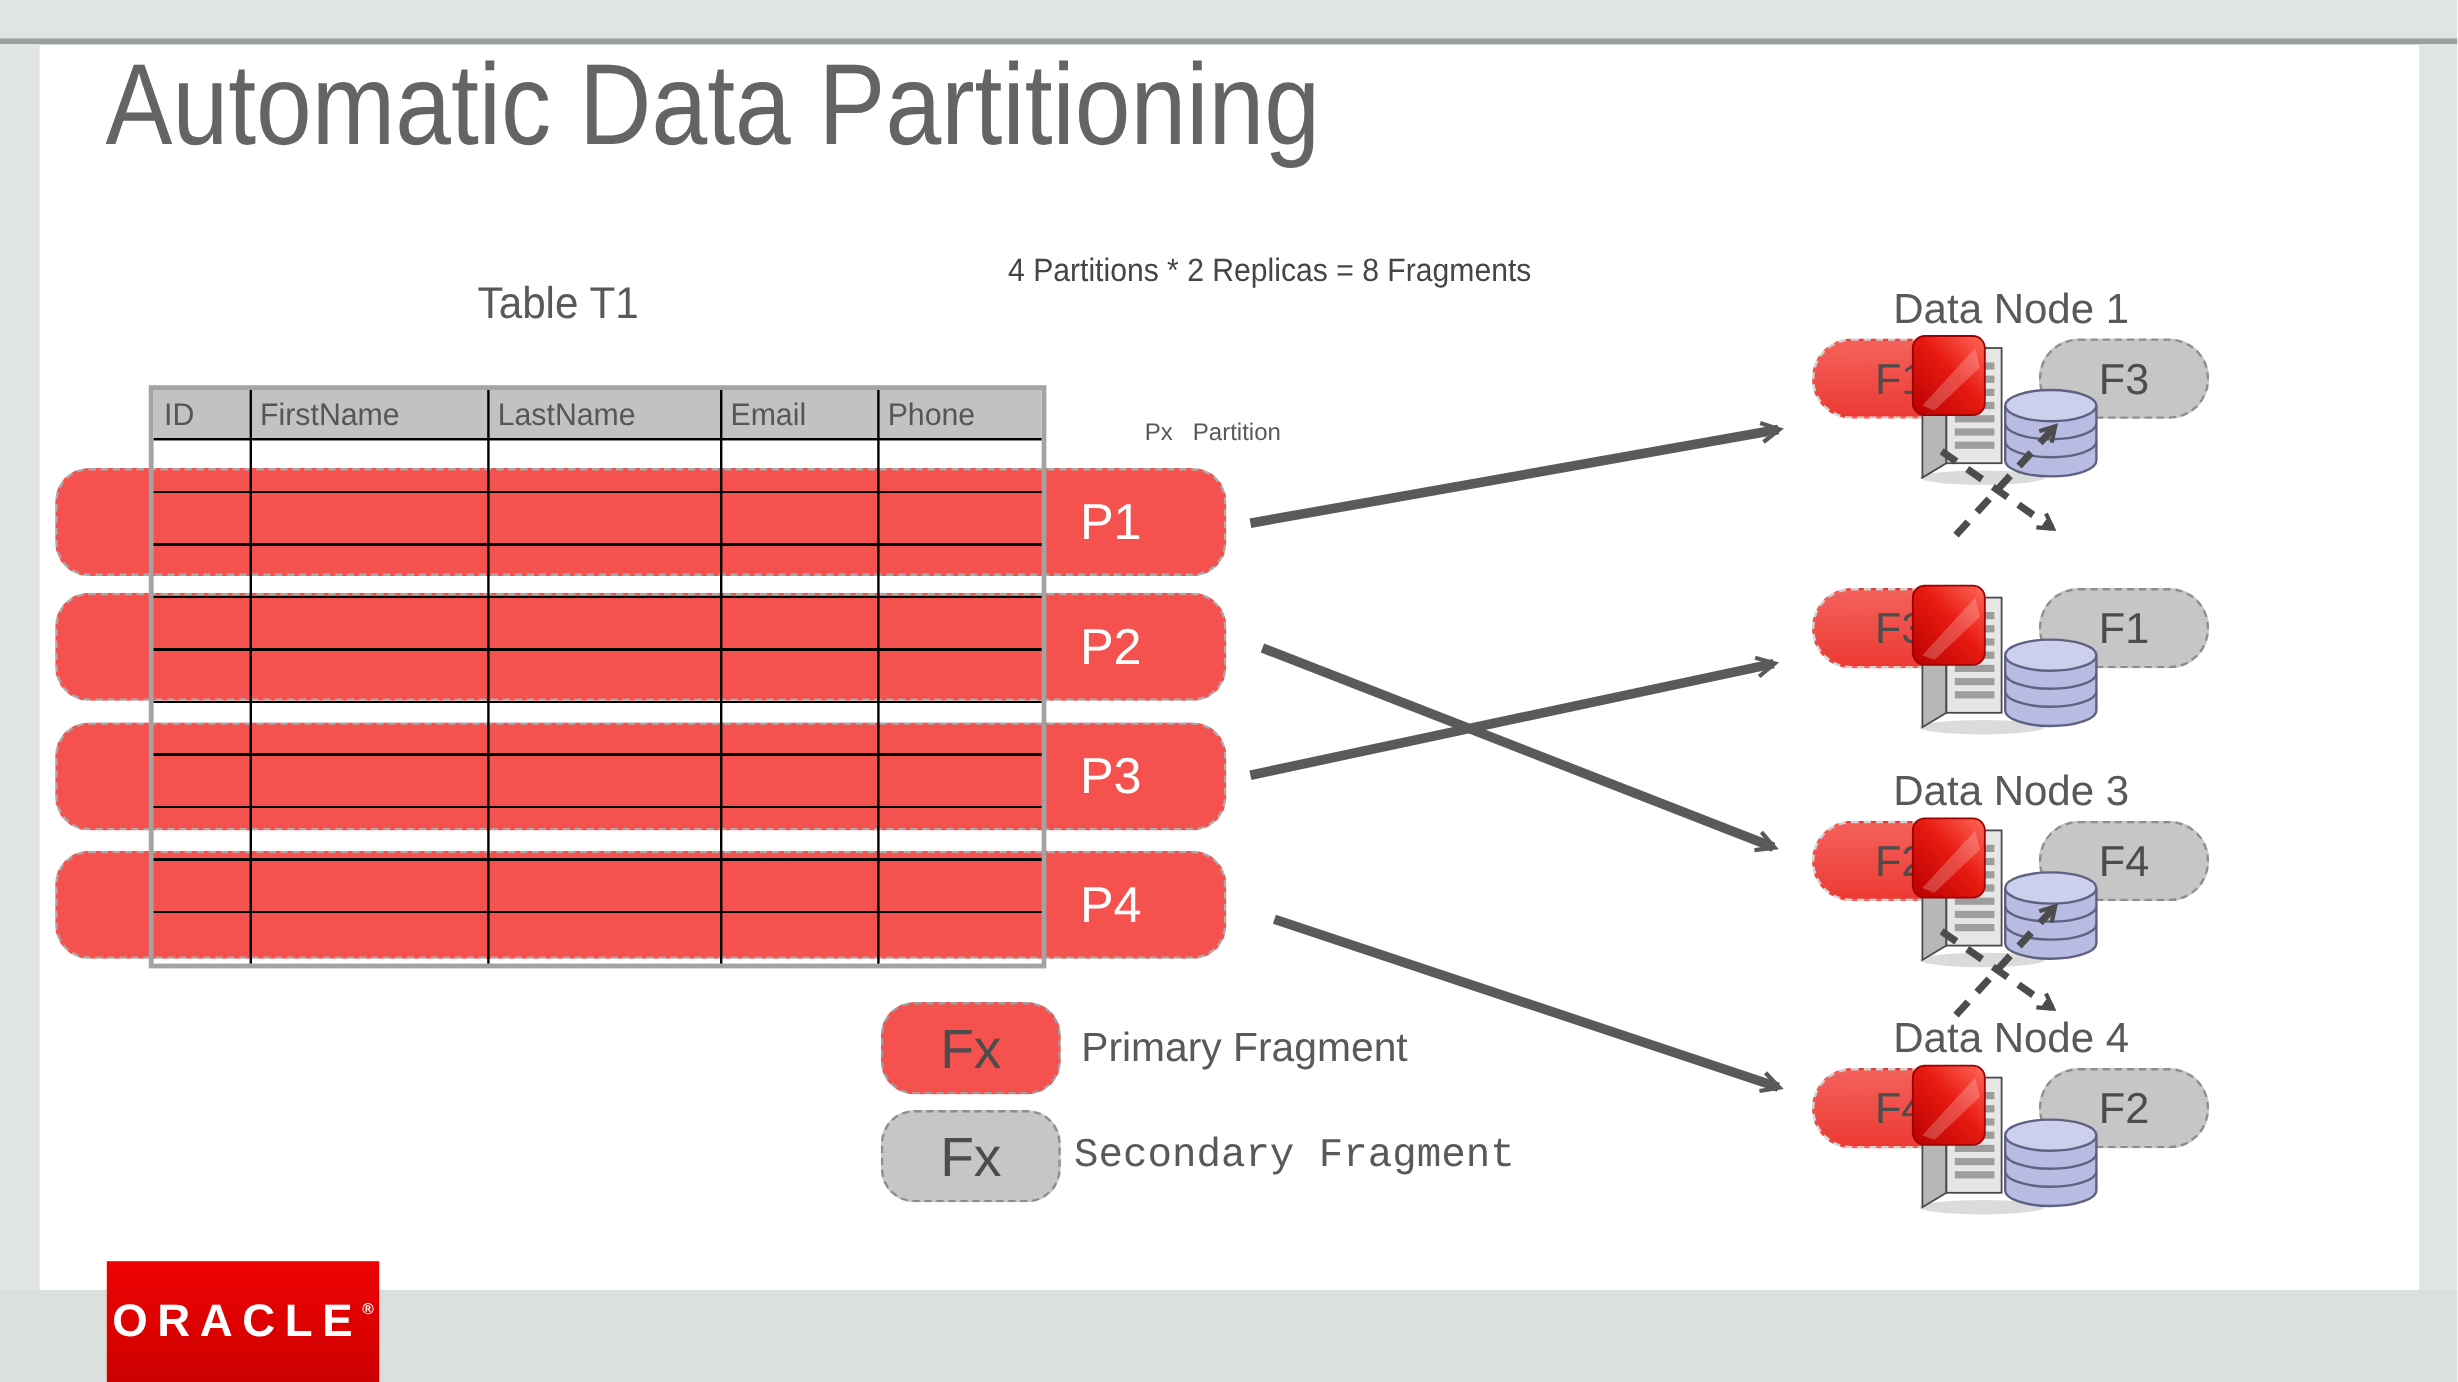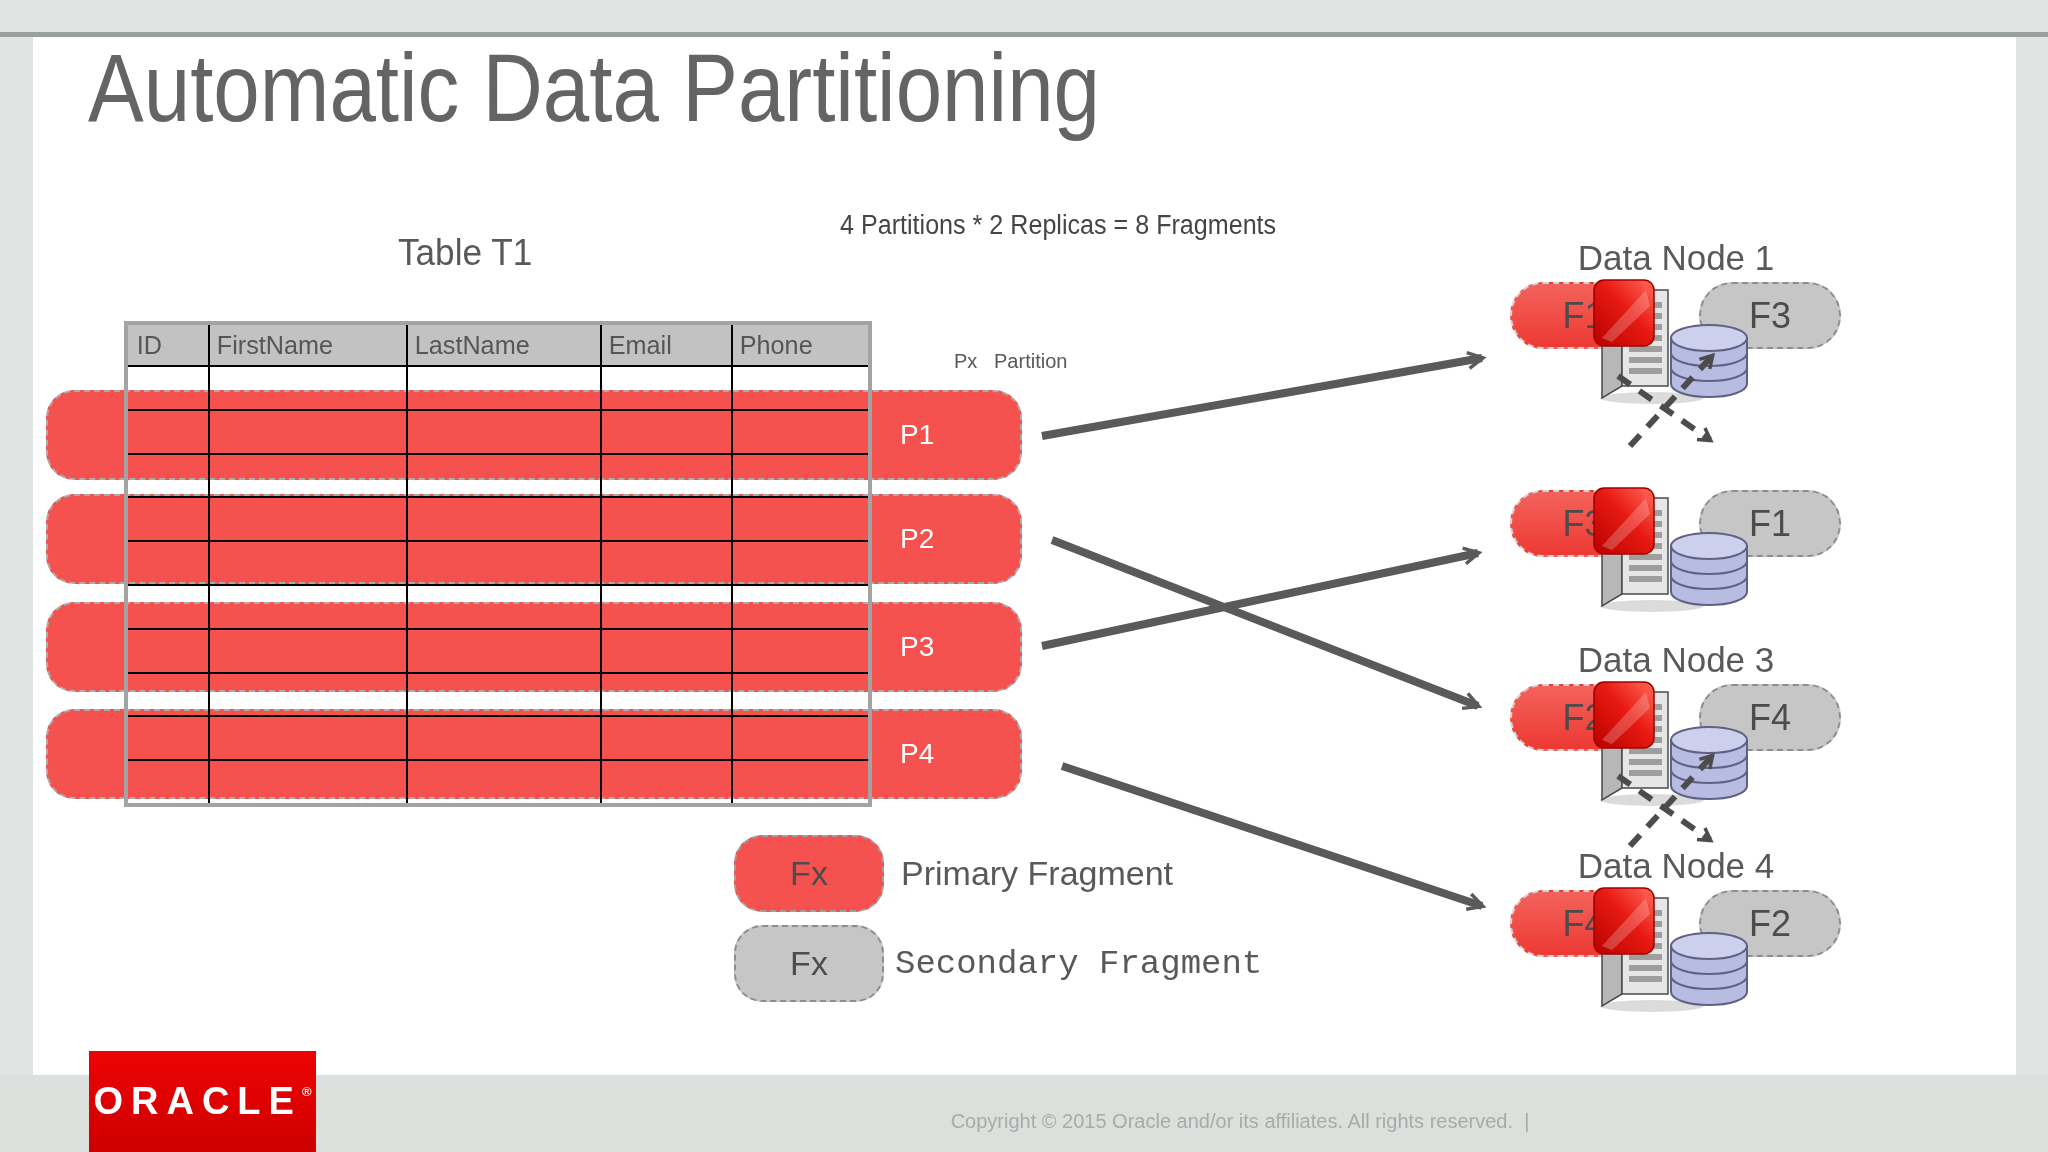--- a/index.html
+++ b/index.html
@@ -31,36 +31,36 @@
                 border-bottom:2px solid #000;display:flex;}
   .th{box-sizing:border-box;padding:5px 0 0 9px;font-size:26px;color:#565656;
       transform:scaleX(0.97);transform-origin:left top;white-space:nowrap;}
   .table-body{position:absolute;left:0;top:42px;right:0;bottom:0;
       background:repeating-linear-gradient(to bottom,transparent 0 41.8px,#000 41.8px 43.8px);}
 
   
   .band{left:46px;width:976px;height:90px;border-radius:28px;background:#f5514e;
         border:2px dashed #ababab;box-sizing:border-box;z-index:1;}
   .band-label{position:absolute;left:852px;top:50%;transform:translateY(-50%);
-              color:#ffffff;font-size:28px;}
+              color:#ffffff;font-size:42px;}
 
   
   .node{position:absolute;left:1500px;width:352px;height:176px;z-index:3;}
   .node-title{position:absolute;left:0;top:0;width:100%;text-align:center;
               font-size:35px;color:#595959;white-space:nowrap;}
   .pill{position:absolute;top:44px;height:67px;border-radius:33px;box-sizing:border-box;
         display:flex;align-items:center;justify-content:center;font-size:36px;color:#4c4c4c;}
   .pill-red{left:10px;width:147px;background:linear-gradient(#f4625b,#ec3a33);
             border:2px dashed #d2d2d2;}
   .pill-gray{left:199px;width:142px;background:#c6c6c6;border:2px dashed #8d8d8d;}
   .node-icon{position:absolute;left:92px;top:38px;width:170px;height:130px;}
 
   
   .legend-pill{left:734px;width:150px;height:77px;border-radius:28px;box-sizing:border-box;
-               display:flex;align-items:center;justify-content:center;font-size:34px;
+               display:flex;align-items:center;justify-content:center;font-size:46px;
                color:#4c4c4c;z-index:3;}
   .legend-red{top:835px;background:#f5514e;border:2px dashed #9f9f9f;}
   .legend-gray{top:925px;background:#c6c6c6;border:2px dashed #8d8d8d;}
   .legend-label{height:77px;display:flex;align-items:center;font-size:34px;color:#595959;
                 white-space:nowrap;z-index:3;}
   .legend-label-primary{left:901px;top:835px;}
   .legend-label-secondary{left:895px;top:925px;font-family:Liberation Mono, monospace;}
 
   
   .oracle-box{left:89px;top:1051px;width:227px;height:101px;
@@ -180,21 +180,20 @@
   </div>
 
   <div class="abs legend-pill legend-red">Fx</div>
   <div class="abs legend-label legend-label-primary">Primary Fragment</div>
   <div class="abs legend-pill legend-gray">Fx</div>
   <div class="abs legend-label legend-label-secondary">Secondary Fragment</div>
 
   <div class="abs oracle-box">
     <span class="oracle-text"><span>ORACLE</span><span class="oracle-reg">®</span></span>
   </div>
-  <div class="abs copyright">Copyright © 2015 Oracle and/or its affiliates. All rights reserved.  |</div>
 
   <svg id="overlay">
     <defs>
       <linearGradient id="cubeGrad" x1="0" y1="1" x2="1" y2="0">
         <stop offset="0" stop-color="#b80000"></stop>
         <stop offset="0.55" stop-color="#e81a12"></stop>
         <stop offset="1" stop-color="#ff6a5a"></stop>
       </linearGradient>
       <marker id="chev" markerWidth="26" markerHeight="26" refX="17" refY="11" orient="auto" markerUnits="userSpaceOnUse">
         <path d="M3,3 L18,11 L3,19" fill="none" stroke="#5a5a5a" stroke-width="3.5"></path>

